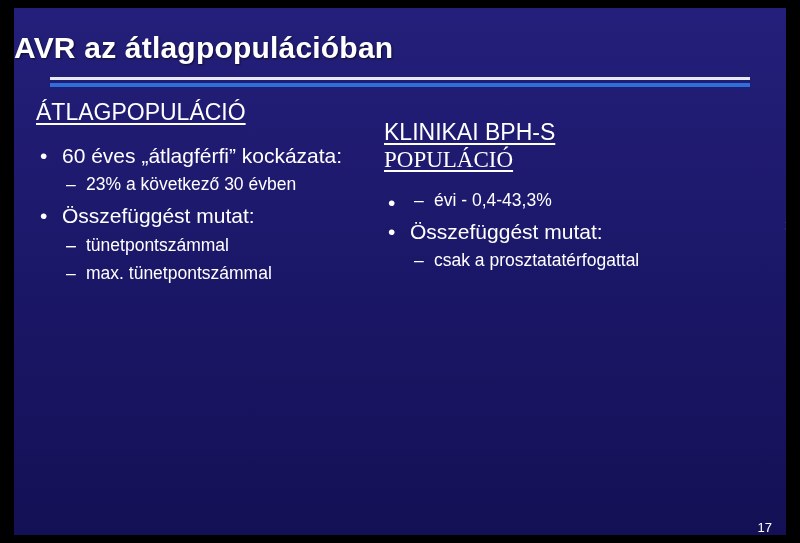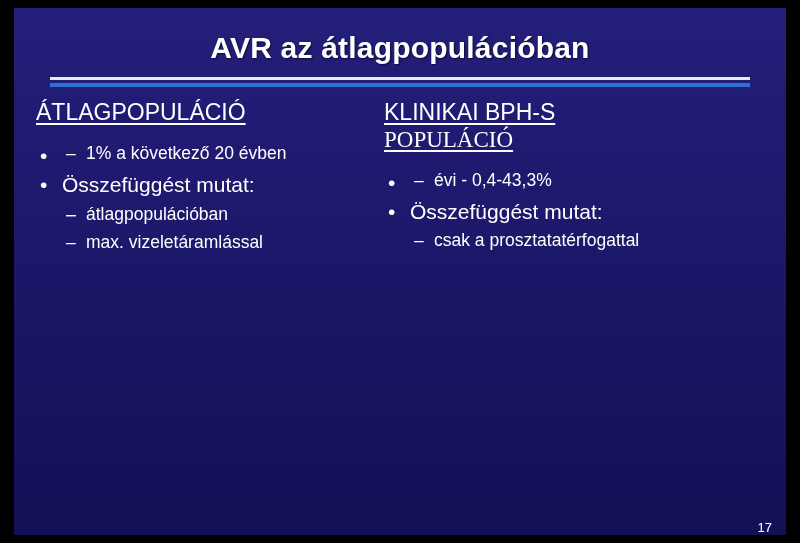--- a/index.html
+++ b/index.html
@@ -17,21 +17,21 @@
     position: absolute;
     left: 14px;
     top: 8px;
     width: 772px;
     height: 527px;
     background: #1d1a6e;
     background: linear-gradient(180deg, #241f7a 0%, #1b1768 50%, #141055 100%);
     overflow: hidden;
   }
   .title-block {
-    text-align: center;
+    text-align: left;
     padding-top: 22px;
   }
   .title-line {
     color: #ffffff;
     font-size: 30px;
     font-weight: bold;
     line-height: 1.22;
     letter-spacing: 0.2px;
     text-shadow: 1px 1px 2px rgba(0,0,0,0.6);
   }
@@ -50,21 +50,21 @@
   }
   .columns {
     display: flex;
     padding: 11px 18px 0 22px;
     box-sizing: border-box;
   }
   .col {
     box-sizing: border-box;
   }
   .col-left { width: 348px; padding-right: 6px; }
-  .col-right { width: 352px; }
+  .col-right { width: 352px; margin-top: 20px; }
   .col-head {
     color: #ffffff;
     font-size: 23px;
     line-height: 1.25;
     text-decoration: underline;
     text-underline-offset: 3px;
     margin-bottom: 14px;
     min-height: 30px;
   }
   .col-head .head2 { display: block; font-family: Liberation Serif, serif; }
@@ -151,41 +151,42 @@
 
   <div class="columns">
 
     <div class="col col-left">
       <div class="col-head">
         <span>ÁTLAGPOPULÁCIÓ</span>
       </div>
       <ul class="lvl1">
         <li>
           <span class="bullet">•</span>
-          <ul class="lvl2">
-            <li>
-              <span class="dash">–</span>
-              <span>1% a következő 20 évben</span>
+          <span>60 éves „átlagférfi” kockázata:</span>
+          <ul class="lvl2">
+            <li>
+              <span class="dash">–</span>
+              <span>23% a következő 30 évben</span>
             </li>
           </ul>
         </li>
         <li>
           <span class="bullet">•</span>
           <span>Összefüggést mutat:</span>
           <ul class="lvl2">
             <li>
               <span class="dash">–</span>
             </li>
             <li>
               <span class="dash">–</span>
-              <span>átlagpopulációban</span>
-            </li>
-            <li>
-              <span class="dash">–</span>
-              <span>max. vizeletáramlással</span>
+              <span>tünetpontszámmal</span>
+            </li>
+            <li>
+              <span class="dash">–</span>
+              <span>max. tünetpontszámmal</span>
             </li>
           </ul>
         </li>
       </ul>
     </div>
 
     <div class="col col-right">
       <div class="col-head">
         <span>KLINIKAI BPH-S</span>
         <span class="head2">POPULÁCIÓ</span>

